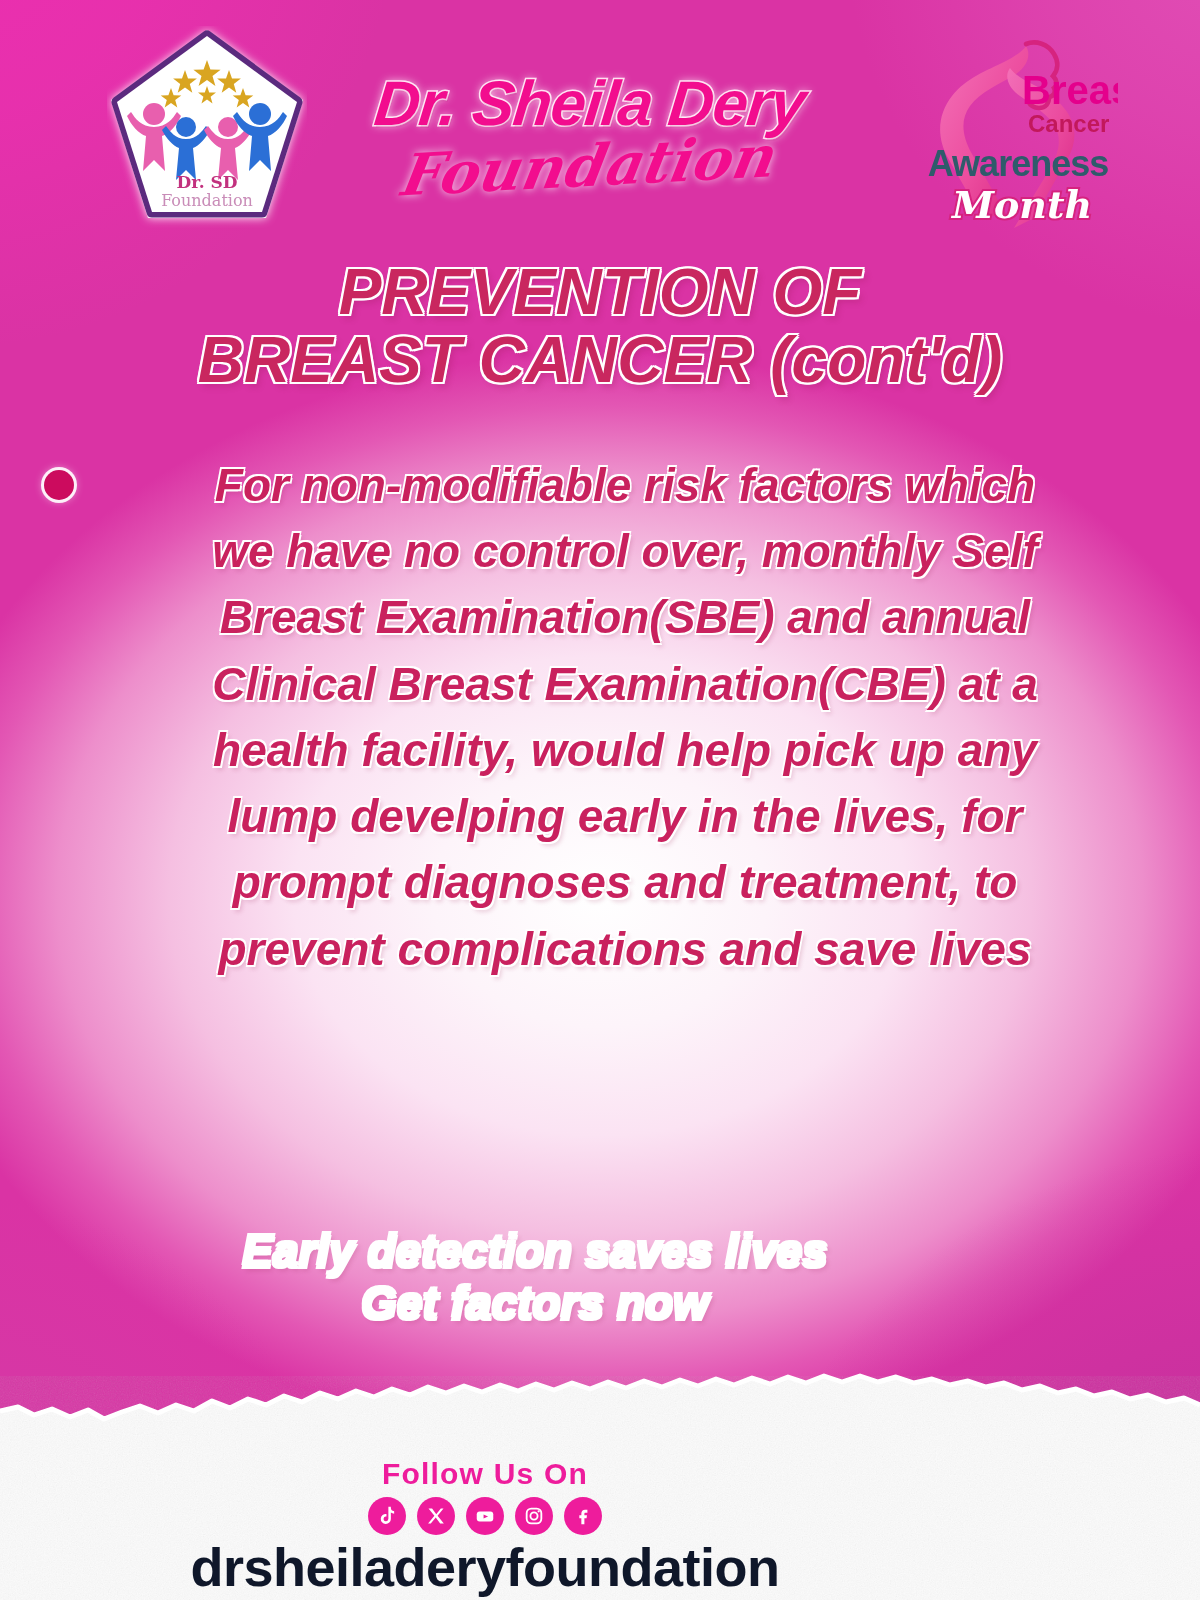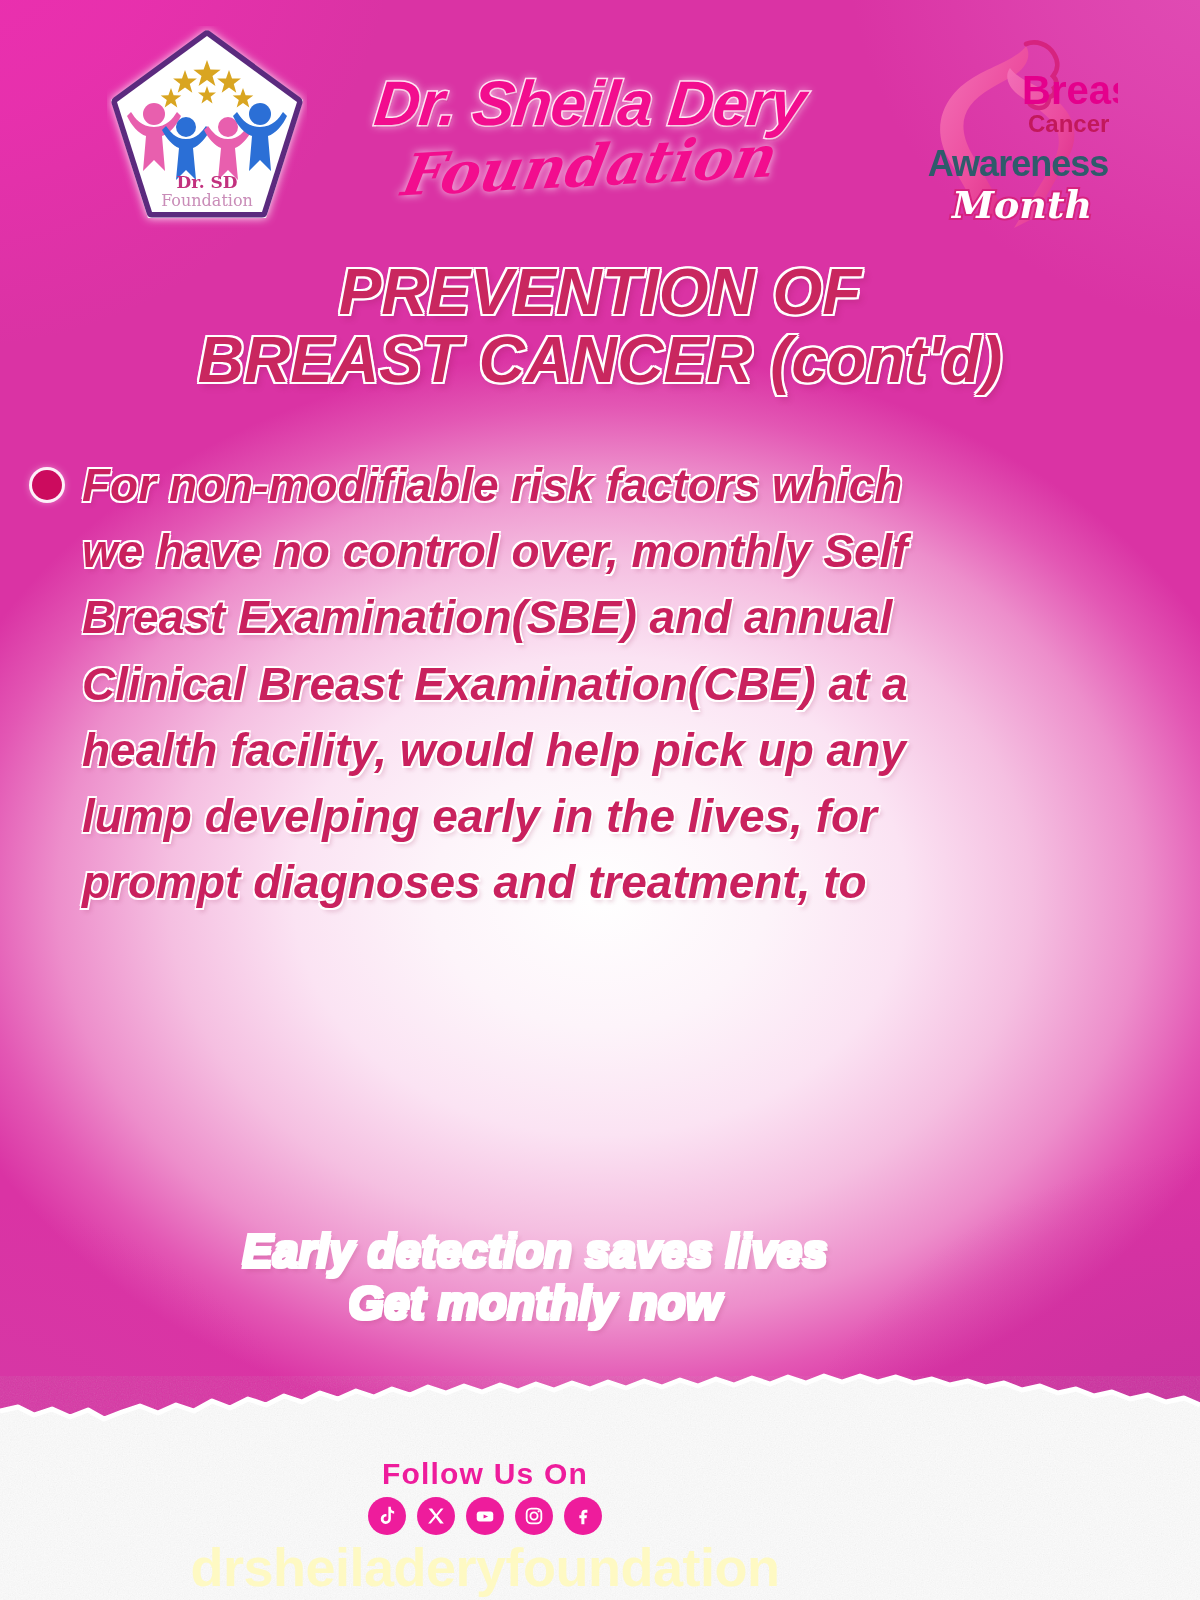--- a/index.html
+++ b/index.html
@@ -102,21 +102,21 @@
       -2px -2px 0 #ffffff,  2px -2px 0 #ffffff,
       -2px  2px 0 #ffffff,  2px  2px 0 #ffffff,
        0   -2px 0 #ffffff,  0    2px 0 #ffffff,
       -2px  0   0 #ffffff,  2px  0   0 #ffffff,
        4px 5px 6px rgba(140,20,70,.22);
   }
   .title .ln{display:block;}
 
   
   .body-block{
-    position:absolute; top:452px; left:32px; width:1112px;
+    position:absolute; top:452px; left:44px; width:1112px;text-align:center;
   }
   .bullet-row{display:flex; align-items:flex-start;}
   .bullet-dot{
     flex:0 0 auto;
     width:30px; height:30px; border-radius:50%;
     background:#CC0B5E;
     margin-top:18px; margin-right:20px;
     box-shadow:0 0 0 3px rgba(255,255,255,.9), 0 0 10px rgba(255,255,255,.85);
   }
   .bullet-text{
@@ -163,21 +163,21 @@
     display:flex; justify-content:center; align-items:center; gap:11px;
     margin-bottom:5px;
   }
   .soc{
     width:38px; height:38px; border-radius:50%;
     background:#EE1C9C;
     display:flex; align-items:center; justify-content:center;
   }
   .soc svg{display:block;}
   .handle{
-    font-size:54px; font-weight:bold; color:#fef9c3;
+    font-size:54px; font-weight:bold; color:#0f172a;
     letter-spacing:-0.5px; line-height:1;
   }
 </style>
 </head>
 <body>
 
 <div class="poster">
 
   <div class="bg-base"></div>
   <div class="bg-corner-tl"></div>
@@ -304,27 +304,28 @@
       <div class="bullet-row">
         <div class="bullet-dot"></div>
         <div class="bullet-text">
           <span class="ln">For non-modifiable risk factors which</span>
           <span class="ln">we have no control over, monthly Self</span>
           <span class="ln">Breast Examination(SBE) and annual</span>
           <span class="ln">Clinical Breast Examination(CBE) at a</span>
           <span class="ln">health facility, would help pick up any</span>
           <span class="ln">lump develping early in the lives, for</span>
           <span class="ln">prompt diagnoses and treatment, to</span>
+          <span class="ln">prevent complications and save lives</span>
         </div>
       </div>
     </div>
 
     <div class="tagline">
       <span class="ln">Early detection saves lives</span>
-      <span class="ln">Get monthly now</span>
+      <span class="ln">Get factors now</span>
     </div>
 
   </div>
 
   <div class="footer">
     <svg class="torn" viewBox="0 0 1200 235" preserveAspectRatio="none" xmlns="http://www.w3.org/2000/svg">
       <defs>
         <filter id="paperTex" x="0" y="0" width="100%" height="100%">
           <feTurbulence type="fractalNoise" baseFrequency="0.85" numOctaves="4" seed="7" result="n"></feTurbulence>
           <feColorMatrix in="n" type="saturate" values="0"></feColorMatrix>

